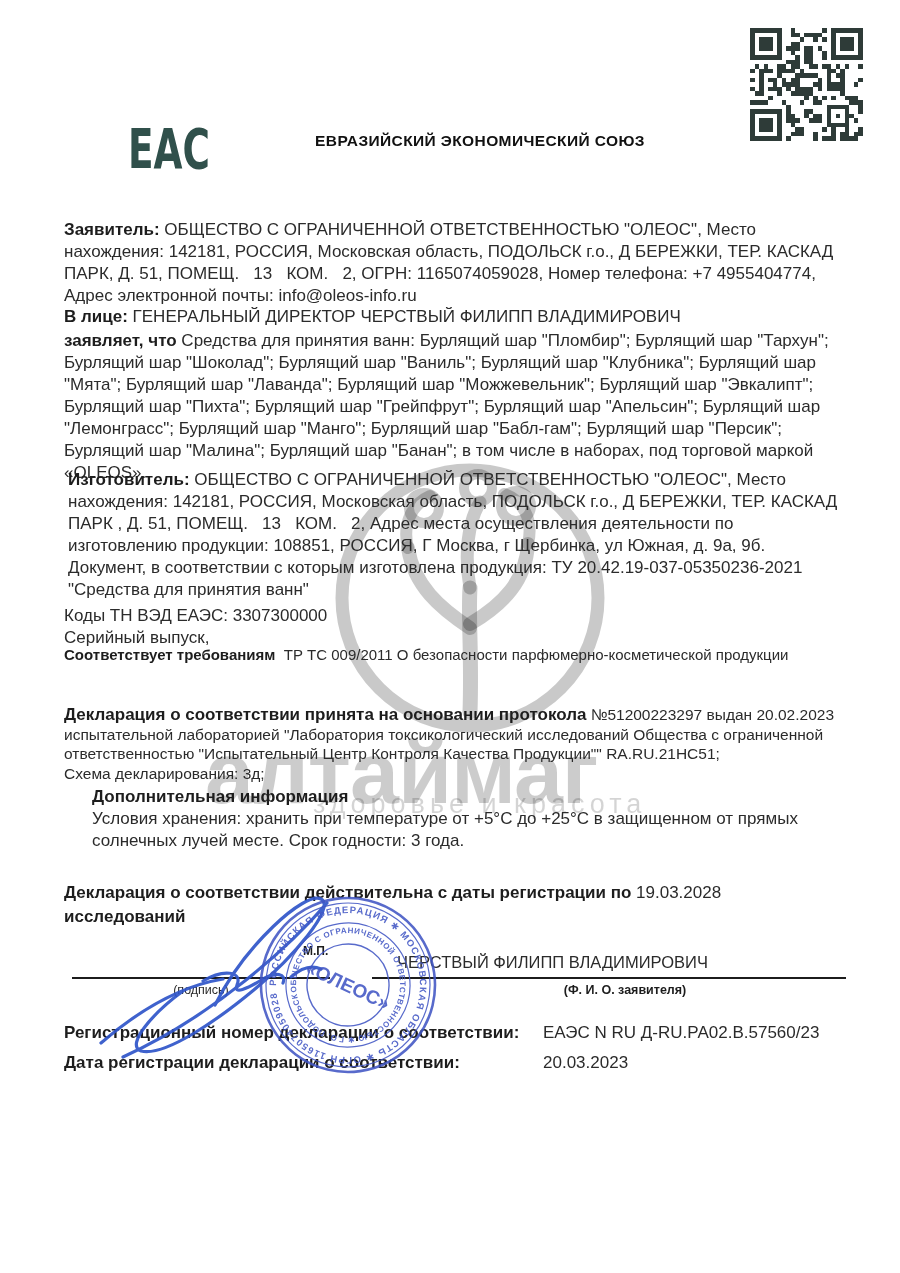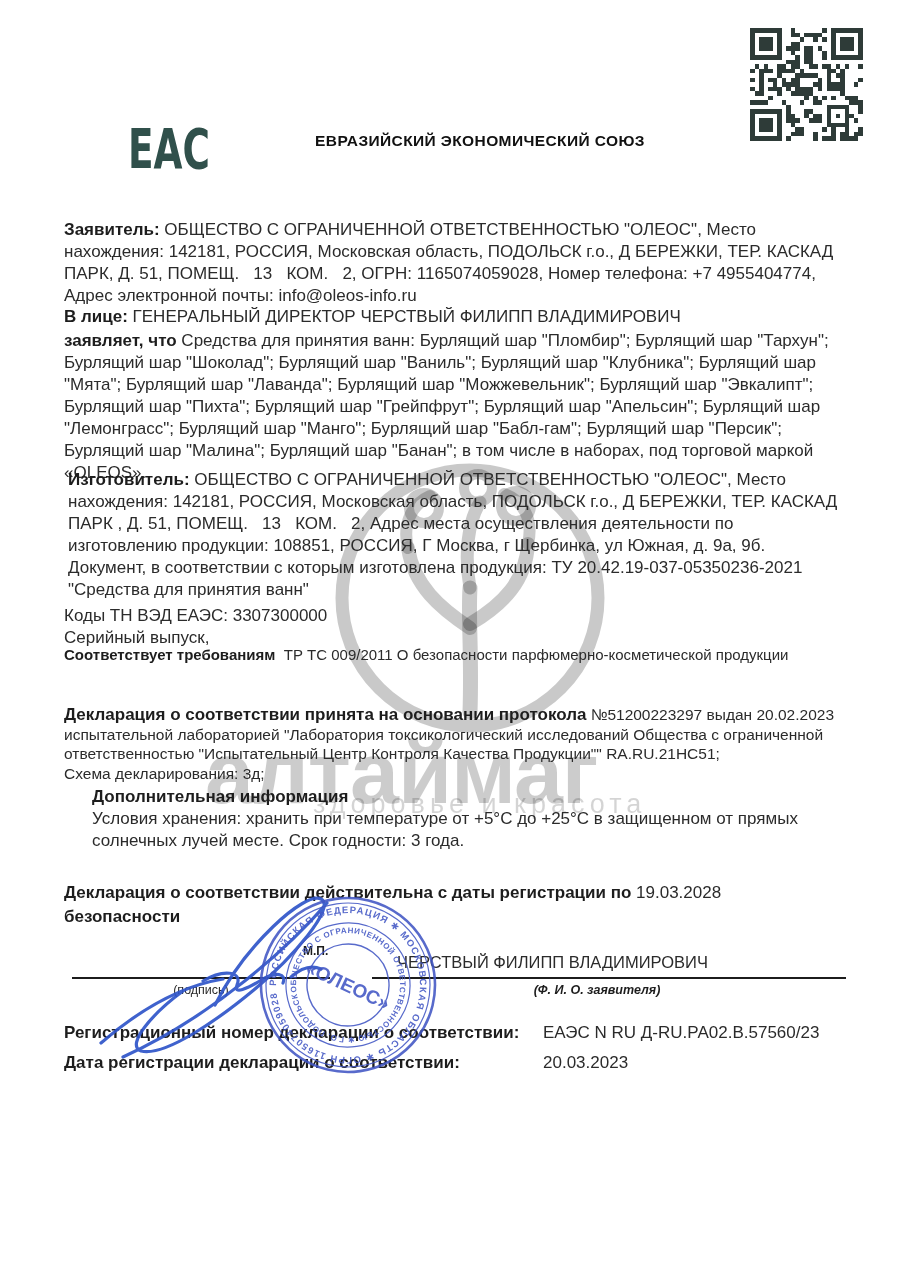--- a/index.html
+++ b/index.html
@@ -286,31 +286,31 @@
   </div>
 
   <div class="abs txt body-text" style="left:64px;top:786px;width:784px;margin-left:28px;">
     <span class="b" style="display:block;">Дополнительная информация</span>
     <span>Условия хранения: хранить при температуре от +5°С до +25°С в защищенном от прямых солнечных лучей месте. Срок годности: 3 года.</span>
   </div>
 
   <div class="abs txt" style="left:64px;top:881px;width:784px;font-size:17px;line-height:24px;">
     <span class="b">Декларация о соответствии действительна с даты регистрации по</span>
     <span>19.03.2028</span>
-    <span class="b" style="display:block;">безопасности</span>
+    <span class="b" style="display:block;">исследований</span>
   </div>
 
   <div class="abs txt b" style="left:303px;top:944px;font-size:12px;">М.П.</div>
   <div class="abs txt" style="left:397px;top:953px;font-size:16.5px;white-space:nowrap;">ЧЕРСТВЫЙ ФИЛИПП ВЛАДИМИРОВИЧ</div>
 
   <div class="abs txt hline" style="left:72px;top:977px;width:258px;"></div>
   <div class="abs txt small-cap center" style="left:72px;top:983px;width:258px;">(подпись)</div>
 
   <div class="abs txt hline" style="left:372px;top:977px;width:474px;"></div>
-  <div class="abs txt small-cap center b" style="left:360px;top:983px;width:474px;font-style:italic;">(Ф. И. О. заявителя)</div>
+  <div class="abs txt small-cap center b" style="left:388px;top:983px;width:474px;">(Ф. И. О. заявителя)</div>
 
   <svg class="abs ink" style="left:95px;top:885px;" width="340" height="185" viewBox="0 0 340 185">
     <g stroke="#2f55c9" stroke-width="3.2" fill="none" stroke-linecap="round" opacity="0.92">
       <path d="M232 18 C196 60 120 130 28 172"></path>
       <path d="M120 120 C150 60 210 6 226 14 C242 22 196 74 160 104 C124 134 70 172 46 166 C30 160 58 128 88 106"></path>
       <path d="M108 96 C128 84 148 86 142 100 C138 110 152 104 168 94 C180 87 192 88 188 98"></path>
       <path d="M196 92 q 16 -14 30 -8"></path>
       <path d="M6 158 C50 120 92 100 128 94"></path>
     </g>
   </svg>

